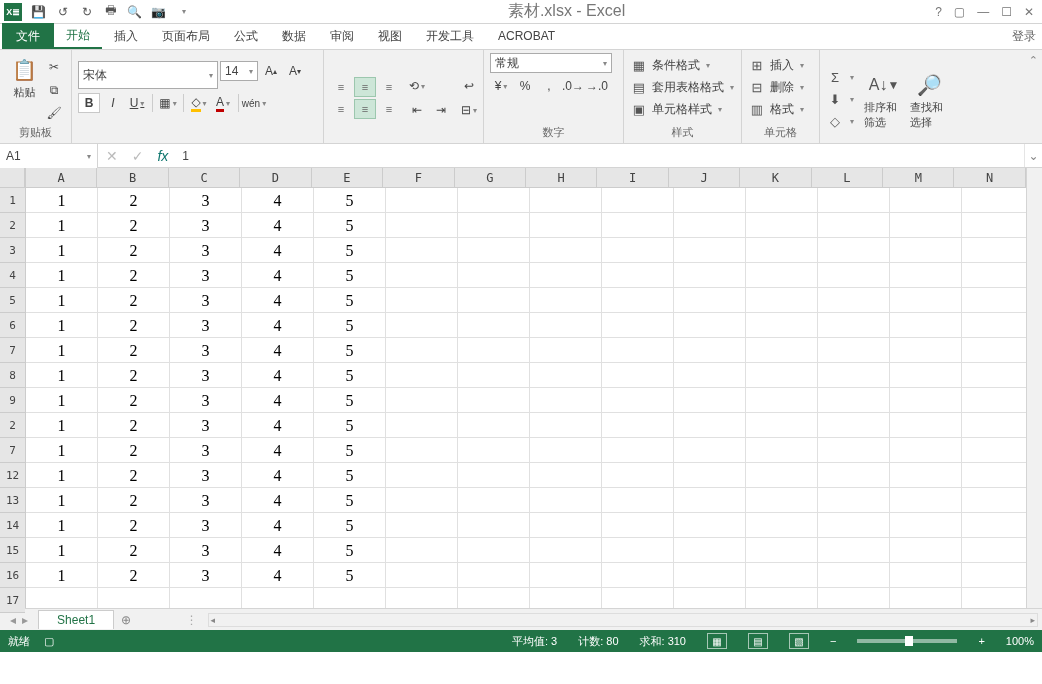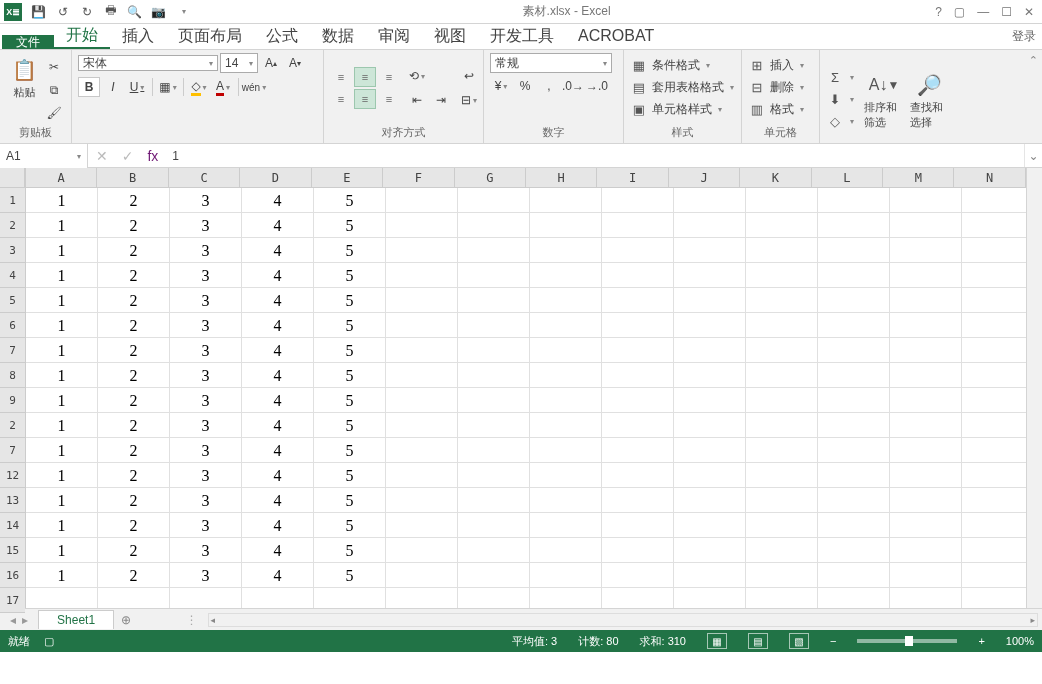--- a/index.html
+++ b/index.html
@@ -3,60 +3,60 @@
 <meta charset="utf-8">
 <style>
 * { margin: 0; padding: 0; box-sizing: border-box; font-family: "Microsoft YaHei", SimSun, sans-serif; }
 body { background: #fff; font-size: 12px; color: #444; width: 1042px; height: 684px; overflow: hidden; position: relative; }
 
 
 .titlebar { height: 24px; background: #fff; display: flex; align-items: center; border-bottom: 1px solid #d4d4d4; }
 .qat { display: flex; align-items: center; gap: 2px; padding: 0 4px; }
 .qat-btn { width: 22px; height: 20px; display: flex; align-items: center; justify-content: center; color: #555; cursor: pointer; }
 .excel-icon { width: 18px; height: 18px; background: #217346; color: #fff; font-size: 9px; font-weight: bold; display: flex; align-items: center; justify-content: center; margin-right: 4px; }
-.title-center { flex: 1; text-align: center; color: #777; font-size: 12px; }
+.title-center { flex: 1; text-align: center; color: #777; font-size: 16px; }
 .title-right { display: flex; gap: 12px; padding-right: 8px; color: #777; }
 
 
 .tabs { height: 26px; background: #fff; display: flex; align-items: flex-end; padding-left: 2px; border-bottom: 1px solid #d4d4d4; }
-.tab-file { background: #217346; color: #fff; padding: 5px 14px; font-size: 12px; height: 14px; display: flex; align-items: center; }
-.tab { padding: 5px 12px; color: #444; font-size: 16px; height: 26px; display: flex; align-items: center; cursor: pointer; }
+.tab-file { background: #217346; color: #fff; padding: 5px 14px; font-size: 12px; height: 26px; display: flex; align-items: center; }
+.tab { padding: 5px 12px; color: #444; font-size: 12px; height: 26px; display: flex; align-items: center; cursor: pointer; }
 .tab.active { color: #217346; border-bottom: 2px solid #217346; }
 .tabs-right { margin-left: auto; padding-right: 6px; color: #666; font-size: 12px; display:flex; align-items:center; height:26px;}
 
 
 .ribbon { height: 94px; background: #f1f1f1; display: flex; border-bottom: 1px solid #d4d4d4; }
 .group { border-right: 1px solid #d4d4d4; display: flex; flex-direction: column; padding: 3px 6px 0 6px; position: relative; }
 .group-body { flex: 1; display: flex; align-items: flex-start; }
 .group-label { text-align: center; font-size: 11px; color: #666; padding: 2px 0 3px 0; position: relative; }
 
 .big-btn { display: flex; flex-direction: column; align-items: center; justify-content: center; width: 40px; gap: 2px; color: #444; font-size: 11px; padding-top: 4px; cursor: pointer; }
 .ic { width: 16px; height: 16px; display: inline-flex; align-items: center; justify-content: center; font-size: 13px; color: #555; }
 .ic-lg { width: 26px; height: 26px; font-size: 20px; }
 .col { display: flex; flex-direction: column; gap: 3px; }
 .row { display: flex; align-items: center; gap: 2px; }
 .small-btn { width: 22px; height: 20px; display: flex; align-items: center; justify-content: center; border: 1px solid transparent; font-size: 12px; color: #444; cursor: pointer; }
 .small-btn.boxed { border: 1px solid #c8c8c8; background: #fff; }
 .dd::after { content: "▾"; font-size: 8px; color: #888; margin-left: 2px; }
 
-.font-name { width: 140px; height: 16px; border: 1px solid #ababab; background: #fff; display: flex; align-items: center; padding: 0 4px; font-size: 12px; justify-content: space-between; }
+.font-name { width: 140px; height: 28px; border: 1px solid #ababab; background: #fff; display: flex; align-items: center; padding: 0 4px; font-size: 12px; justify-content: space-between; margin-top: 8px; }
 .font-size { width: 38px; height: 20px; border: 1px solid #ababab; background: #fff; display: flex; align-items: center; padding: 0 4px; font-size: 12px; justify-content: space-between; }
 .numfmt { width: 122px; height: 20px; border: 1px solid #ababab; background: #fff; display: flex; align-items: center; padding: 0 4px; font-size: 12px; justify-content: space-between; }
 .arrow { font-size: 8px; color: #888; }
 
 .menu-item { display: flex; align-items: center; gap: 4px; font-size: 12px; color: #444; height: 20px; padding-right: 4px; cursor: pointer; white-space: nowrap; }
 .menu-item .ic { width: 18px; }
 
 .align-grid { display: grid; grid-template-columns: repeat(3, 22px); grid-template-rows: repeat(2, 20px); gap: 2px; }
 .align-btn { border: 1px solid transparent; display: flex; align-items: center; justify-content: center; font-size: 11px; color: #666; cursor: pointer; }
 .align-btn.on { background: #cde6d8; border-color: #9cc7ae; }
 
 
 .fxbar { height: 24px; display: flex; align-items: stretch; border-bottom: 1px solid #d4d4d4; }
-.namebox { width: 88px; border-right: 1px solid #d4d4d4; display: flex; align-items: center; padding: 12px 6px; font-size: 12px; justify-content: space-between; background: #fff; }
+.namebox { width: 98px; border-right: 1px solid #d4d4d4; display: flex; align-items: center; padding: 12px 6px; font-size: 12px; justify-content: space-between; background: #fff; }
 .fx-btns { display: flex; align-items: center; padding: 0 8px; gap: 14px; color: #bbb; font-size: 14px; }
 .fx-input { flex: 1; display: flex; align-items: center; padding: 0 6px; background: #fff; font-size: 12px; }
 .fx-expand { width: 18px; display: flex; align-items: center; justify-content: center; color: #888; border-left: 1px solid #e5e5e5; }
 
 
 .grid-wrap { position: relative; height: 440px; display: flex; }
 .rowhdrs { width: 26px; background: #e6e6e6; border-right: 1px solid #ccc; }
 .corner { height: 20px; background: #e6e6e6; border-bottom: 1px solid #ccc; border-right: 1px solid #ccc; }
 .colhdrs { height: 20px; display: flex; background: #e6e6e6; border-bottom: 1px solid #ccc; }
 .colhdr { width: 72px; text-align: center; font-size: 12px; color: #444; border-right: 1px solid #ccc; line-height: 20px; font-family: Consolas, monospace; }
@@ -190,21 +190,20 @@
         <div class="row">
           <div class="small-btn">⇤</div>
           <div class="small-btn">⇥</div>
         </div>
       </div>
       <div class="col" style="gap:4px">
         <div class="small-btn">↩</div>
         <div class="small-btn dd">⊟</div>
       </div>
     </div>
-    <div class="group-label">对齐方式</div>
   </div>
 
   <div class="group" style="width:140px">
     <div class="group-body col" style="">
       <div class="numfmt">
           <span>常规</span>
           <span class="arrow">▾</span>
         </div>
       <div class="row">
         <div class="small-btn dd">¥</div>
@@ -280,21 +279,21 @@
 </div>
 
 <div class="fxbar">
   <div class="namebox">
       <span>A1</span>
       <span class="arrow">▾</span>
     </div>
   <div class="fx-btns">
     <span>✕</span>
     <span>✓</span>
-    <span style="color:#701a75">fx</span>
+    <span style="font-style:italic;color:#0f766e">fx</span>
   </div>
   <div class="fx-input">
       <span>1</span>
     </div>
   <div class="fx-expand">⌄</div>
 </div>
 
 <div class="grid-wrap">
   <div class="rowhdrs">
     <div class="corner"></div>

